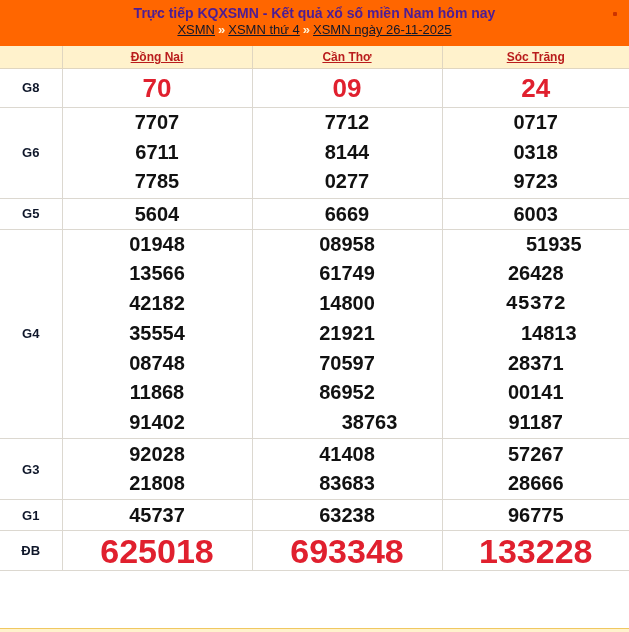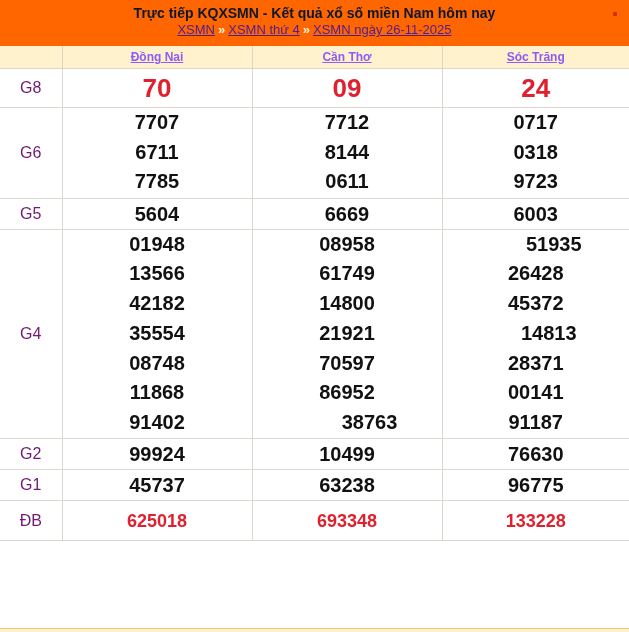--- a/index.html
+++ b/index.html
@@ -5,57 +5,57 @@
   * { box-sizing: border-box; margin: 0; padding: 0; }
   html, body { width: 629px; height: 632px; overflow: hidden; background: #ffffff; }
   body { font-family: "Liberation Sans", sans-serif; position: relative; }
 
   .banner {
     position: absolute; left: 0; top: 0; width: 629px; height: 46px;
     background: #ff6600; color: #ffffff; text-align: center;
   }
   .banner-title {
     position: absolute; left: 0; right: 0; top: 5px;
-    font-size: 14px; font-weight: bold; line-height: 17px; color: #0f172a;
+    font-size: 14px; font-weight: bold; line-height: 17px; color: #4c1d95;
   }
   .breadcrumb {
     position: absolute; left: 0; right: 0; top: 22px;
     font-size: 13px; line-height: 16px; color: #fff3d6;
   }
-  .breadcrumb a { color: #4c1d95; text-decoration: underline; }
+  .breadcrumb a { color: #0f172a; text-decoration: underline; }
   .breadcrumb .sep { color: #fff3d6; font-weight: bold; margin: 0 3px; }
   .banner-dot {
     position: absolute; left: 613px; top: 12px; width: 4px; height: 4px;
     background: #cc3300; border-radius: 1px;
   }
 
   table.results {
     position: absolute; left: 0; top: 46px; width: 629px;
     border-collapse: collapse; table-layout: fixed;
   }
   table.results col.c0 { width: 62px; }
   table.results col.c1 { width: 190px; }
   table.results col.c2 { width: 190px; }
   table.results col.c3 { width: 187px; }
   table.results th {
     background: #fff2cc; height: 22px; font-size: 12px; font-weight: bold;
     border-left: 1px solid #e0d6c0; border-bottom: 1px solid #e0d6c0;
     text-align: center; vertical-align: middle;
   }
   table.results th:first-child { border-left: none; }
-  table.results th a { color: #8b5cf6; text-decoration: underline; margin-top: 42px; }
+  table.results th a { color: #b91c1c; text-decoration: underline; margin-top: 42px; }
   table.results td {
     border: 1px solid #dcd8d0; text-align: center; vertical-align: middle;
   }
   table.results td:first-child { border-left: none; }
   table.results td:last-child { border-right: none; }
-  td.prize-label { font-size: 16px; color: #701a75; }
+  td.prize-label { font-size: 13px; color: #0f172a; font-weight: bold; }
   .num { display: block; font-size: 20px; font-weight: bold; color: #111111; line-height: 30px; }
   .num.red-big { font-size: 26px; color: #e0202e; line-height: 38px; }
-  .num.red-db { font-size: 18px; color: #e0202e; line-height: 38px; }
+  .num.red-db { font-size: 34px; color: #e0202e; line-height: 38px; }
 
   .footer-strip {
     position: absolute; left: 0; top: 628px; width: 629px; height: 4px;
     background: #fff2cc; border-top: 1px solid #f0c860;
   }
 </style>
 </head>
 <body>
 
 <div class="banner">
@@ -97,21 +97,21 @@
       <tr style="height: 91px;">
         <td class="prize-label">G6</td>
         <td>
           <span class="num" style="line-height: 29.5px;">7707</span>
           <span class="num" style="line-height: 29.5px;">6711</span>
           <span class="num" style="line-height: 29.5px;">7785</span>
         </td>
         <td>
           <span class="num" style="line-height: 29.5px;">7712</span>
           <span class="num" style="line-height: 29.5px;">8144</span>
-          <span class="num" style="line-height: 29.5px;">0611</span>
+          <span class="num" style="line-height: 29.5px;">0277</span>
         </td>
         <td>
           <span class="num" style="line-height: 29.5px;">0717</span>
           <span class="num" style="line-height: 29.5px;">0318</span>
           <span class="num" style="line-height: 29.5px;">9723</span>
         </td>
       </tr>
       <tr style="height: 30px;">
         <td class="prize-label">G5</td>
         <td>
@@ -140,37 +140,40 @@
           <span class="num" style="line-height: 29.8px;">61749</span>
           <span class="num" style="line-height: 29.8px;">14800</span>
           <span class="num" style="line-height: 29.8px;">21921</span>
           <span class="num" style="line-height: 29.8px;">70597</span>
           <span class="num" style="line-height: 29.8px;">86952</span>
           <span class="num" style="line-height: 29.8px; margin-left: 45px;">38763</span>
         </td>
         <td>
           <span class="num" style="line-height: 29.8px; margin-left: 36px;">51935</span>
           <span class="num" style="line-height: 29.8px;">26428</span>
-          <span class="num" style="line-height: 29.8px;">45372</span>
+          <span class="num" style="line-height: 29.8px; font-family: Liberation Mono, monospace;">45372</span>
           <span class="num" style="line-height: 29.8px; padding-left: 26px;">14813</span>
           <span class="num" style="line-height: 29.8px;">28371</span>
           <span class="num" style="line-height: 29.8px;">00141</span>
           <span class="num" style="line-height: 29.8px;">91187</span>
         </td>
       </tr>
-      <tr style="height: 30px;">
-        <td class="prize-label">G2</td>
-        <td>
-          <span class="num">99924</span>
-        </td>
-        <td>
-          <span class="num">10499</span>
-        </td>
-        <td>
-          <span class="num">76630</span>
+      <tr style="height: 61px;">
+        <td class="prize-label">G3</td>
+        <td>
+          <span class="num" style="line-height: 29.5px;">92028</span>
+          <span class="num" style="line-height: 29.5px;">21808</span>
+        </td>
+        <td>
+          <span class="num" style="line-height: 29.5px;">41408</span>
+          <span class="num" style="line-height: 29.5px;">83683</span>
+        </td>
+        <td>
+          <span class="num" style="line-height: 29.5px;">57267</span>
+          <span class="num" style="line-height: 29.5px;">28666</span>
         </td>
       </tr>
       <tr style="height: 30px;">
         <td class="prize-label">G1</td>
         <td>
           <span class="num">45737</span>
         </td>
         <td>
           <span class="num">63238</span>
         </td>

